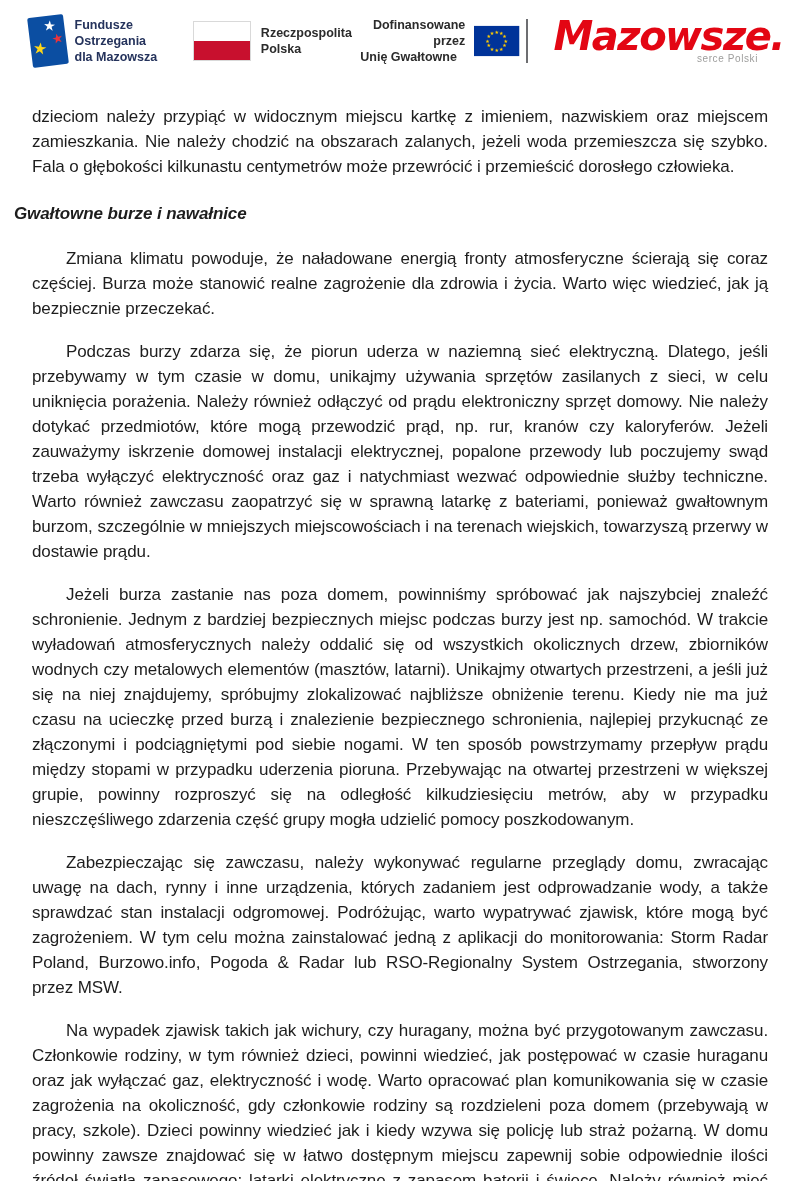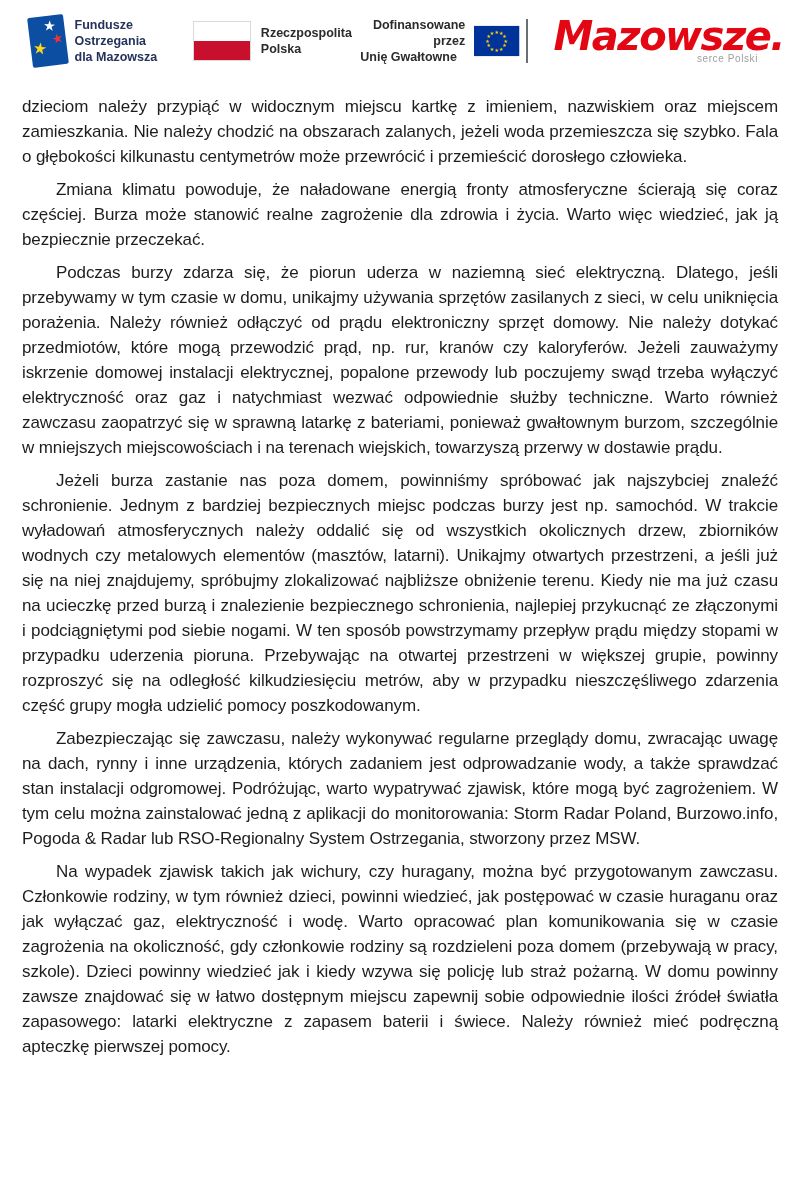--- a/index.html
+++ b/index.html
@@ -52,21 +52,21 @@
     color:#e30613;
   }
   .maz-tag{font-size:10px;color:#9d9d9c;letter-spacing:.6px;margin-top:0;padding-right:26px;}
   
   .content{
     padding:14px 14px 0 14px;
     font-size:17px;line-height:25px;
     text-align:justify;
     letter-spacing:-0.1px;
   }
-  .para{margin:8px;}
+  .para{margin:18px;}
   .para.indent{text-indent:34px;}
   .heading{
     font-size:17px;font-weight:bold;font-style:italic;
     margin:22px 0 20px 0;text-align:left;text-indent:0;
   }
 </style>
 </head>
 <body>
 
 <div class="page">
@@ -122,20 +122,21 @@
       <div class="maz">
         <span class="maz-word">Mazowsze.</span>
         <span class="maz-tag">serce Polski</span>
       </div>
     </div>
 
   </header>
 
   <main class="content">
     <p class="para">dzieciom należy przypiąć w widocznym miejscu kartkę z imieniem, nazwiskiem oraz miejscem zamieszkania. Nie należy chodzić na obszarach zalanych, jeżeli woda przemieszcza się szybko. Fala o głębokości kilkunastu centymetrów może przewrócić i przemieścić dorosłego człowieka.</p>
+    <h2 class="heading">Gwałtowne burze i nawałnice</h2>
     <p class="para indent">Zmiana klimatu powoduje, że naładowane energią fronty atmosferyczne ścierają się coraz częściej. Burza może stanowić realne zagrożenie dla zdrowia i życia. Warto więc wiedzieć, jak ją bezpiecznie przeczekać.</p>
     <p class="para indent">Podczas burzy zdarza się, że piorun uderza w naziemną sieć elektryczną. Dlatego, jeśli przebywamy w tym czasie w domu, unikajmy używania sprzętów zasilanych z sieci, w celu uniknięcia porażenia. Należy również odłączyć od prądu elektroniczny sprzęt domowy. Nie należy dotykać przedmiotów, które mogą przewodzić prąd, np. rur, kranów czy kaloryferów. Jeżeli zauważymy iskrzenie domowej instalacji elektrycznej, popalone przewody lub poczujemy swąd trzeba wyłączyć elektryczność oraz gaz i natychmiast wezwać odpowiednie służby techniczne. Warto również zawczasu zaopatrzyć się w sprawną latarkę z bateriami, ponieważ gwałtownym burzom, szczególnie w mniejszych miejscowościach i na terenach wiejskich, towarzyszą przerwy w dostawie prądu.</p>
     <p class="para indent">Jeżeli burza zastanie nas poza domem, powinniśmy spróbować jak najszybciej znaleźć schronienie. Jednym z bardziej bezpiecznych miejsc podczas burzy jest np. samochód. W trakcie wyładowań atmosferycznych należy oddalić się od wszystkich okolicznych drzew, zbiorników wodnych czy metalowych elementów (masztów, latarni). Unikajmy otwartych przestrzeni, a jeśli już się na niej znajdujemy, spróbujmy zlokalizować najbliższe obniżenie terenu. Kiedy nie ma już czasu na ucieczkę przed burzą i znalezienie bezpiecznego schronienia, najlepiej przykucnąć ze złączonymi i podciągniętymi pod siebie nogami. W ten sposób powstrzymamy przepływ prądu między stopami w przypadku uderzenia pioruna. Przebywając na otwartej przestrzeni w większej grupie, powinny rozproszyć się na odległość kilkudziesięciu metrów, aby w przypadku nieszczęśliwego zdarzenia część grupy mogła udzielić pomocy poszkodowanym.</p>
     <p class="para indent">Zabezpieczając się zawczasu, należy wykonywać regularne przeglądy domu, zwracając uwagę na dach, rynny i inne urządzenia, których zadaniem jest odprowadzanie wody, a także sprawdzać stan instalacji odgromowej. Podróżując, warto wypatrywać zjawisk, które mogą być zagrożeniem. W tym celu można zainstalować jedną z aplikacji do monitorowania: Storm Radar Poland, Burzowo.info, Pogoda &amp; Radar lub RSO-Regionalny System Ostrzegania, stworzony przez MSW.</p>
     <p class="para indent">Na wypadek zjawisk takich jak wichury, czy huragany, można być przygotowanym zawczasu. Członkowie rodziny, w tym również dzieci, powinni wiedzieć, jak postępować w czasie huraganu oraz jak wyłączać gaz, elektryczność i wodę. Warto opracować plan komunikowania się w czasie zagrożenia na okoliczność, gdy członkowie rodziny są rozdzieleni poza domem (przebywają w pracy, szkole).  Dzieci powinny wiedzieć jak i kiedy wzywa się policję lub straż pożarną. W domu powinny zawsze znajdować się w łatwo dostępnym miejscu zapewnij sobie odpowiednie ilości źródeł światła zapasowego: latarki elektryczne z zapasem baterii i świece. Należy również mieć podręczną apteczkę pierwszej pomocy.</p>
   </main>
 
 </div>
 
 </body></html>

